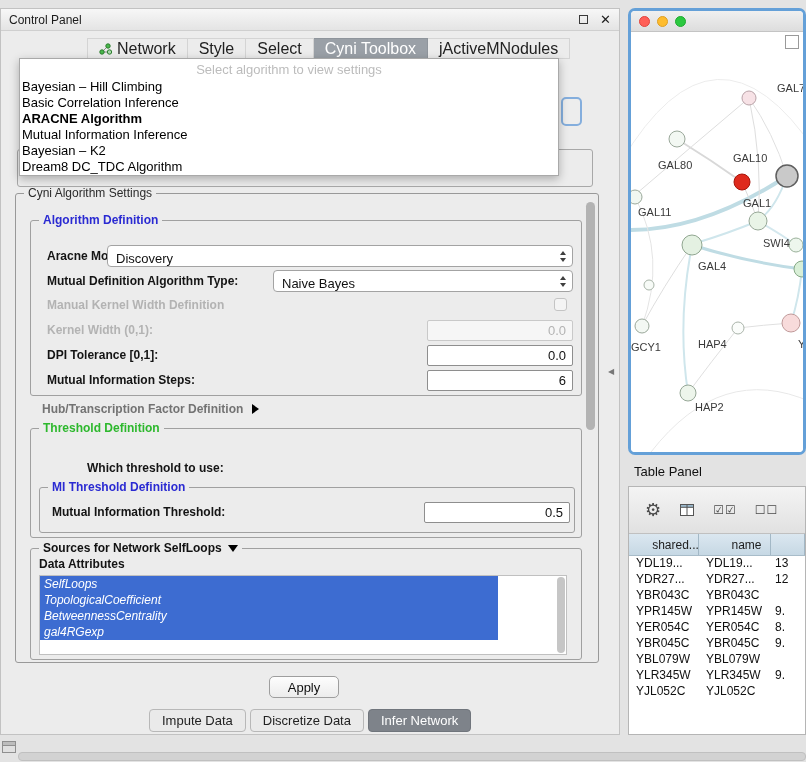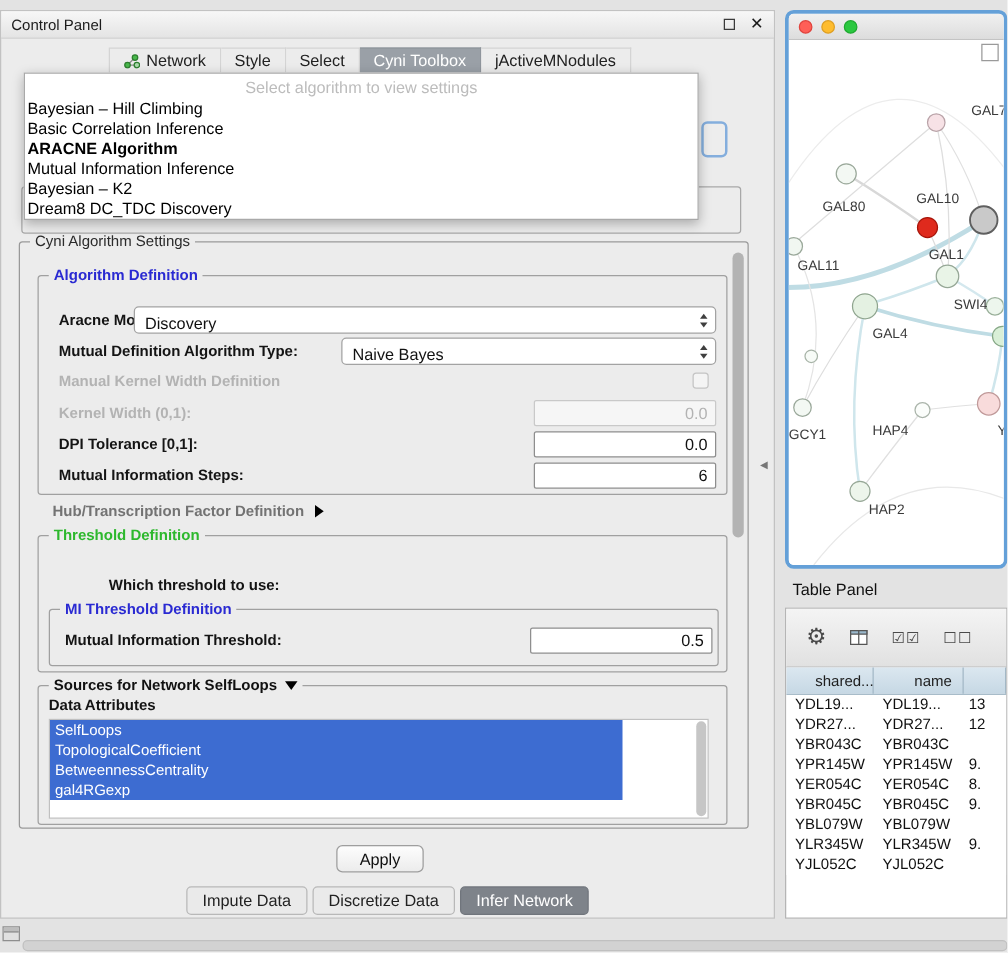--- a/index.html
+++ b/index.html
@@ -7,21 +7,21 @@
   #root { position:relative; width:806px; height:762px; background:#e3e3e3; overflow:hidden; font-family:"Liberation Sans", sans-serif; }
 
   
   #control-window { position:absolute; left:0; top:8px; width:620px; height:727px; background:#ececec; border:1px solid #c2c2c2; }
   .titlebar { height:22px; display:flex; align-items:center; padding:0 8px; background:linear-gradient(#f7f7f7,#e4e4e4); border-bottom:1px solid #cfcfcf; font-size:12px; color:#1b1b1b; }
   .win-controls { margin-left:auto; display:flex; align-items:center; gap:12px; }
   .float-btn { width:9px; height:9px; border:1.5px solid #3a3a3a; display:inline-block; }
   .close-btn { font-family:"DejaVu Sans", sans-serif; font-size:13px; font-weight:bold; color:#1b1b1b; line-height:1; cursor:default; }
 
   .tabs { position:absolute; left:86px; top:29px; display:flex; height:21px; }
-  .tab { display:flex; align-items:center; gap:5px; padding:0 11px; font-size:13px; color:#222; background:#ececec; border:1px solid #d4d4d4; border-left:none; white-space:nowrap; }
+  .tab { display:flex; align-items:center; gap:5px; padding:0 11px; font-size:16px; color:#222; background:#ececec; border:1px solid #d4d4d4; border-left:none; white-space:nowrap; }
   .tab:first-child { border-left:1px solid #d4d4d4; }
   .tab.active { background:#9aa0a7; color:#fff; border-color:#8f959c; }
 
   .partial-group { position:absolute; left:16px; top:140px; width:576px; height:38px; border:1px solid #a8a8a8; border-radius:3px; z-index:1; }
   .combo-remnant { position:absolute; left:560px; top:88px; width:21px; height:29px; border:2px solid #84aedd; border-radius:5px; background:#ededed; z-index:2; }
 
   .popup { position:absolute; left:18px; top:49px; width:540px; height:118px; background:#fff; border:1px solid #a9a9a9; box-shadow:0 3px 9px rgba(0,0,0,0.28); z-index:30; padding-top:2px; }
   .dd-placeholder { height:18px; line-height:18px; text-align:center; color:#bcbcbc; font-size:13px; }
   .dd-item { height:16px; line-height:16px; padding-left:2px; font-size:13px; color:#000; white-space:nowrap; }
   .dd-selected { font-weight:bold; }
@@ -48,21 +48,21 @@
   .tfield { position:absolute; height:21px; border:1px solid #8e8e8e; border-radius:2px; background:#fff; font-size:13px; color:#111; text-align:right; padding-right:6px; font-family:"Liberation Sans", sans-serif; }
   .tfield:disabled, .tfield.disabled { border-color:#c9c9c9; background:#f6f6f6; color:#b3b3b3; }
 
   .checkbox { position:absolute; width:13px; height:13px; border:1px solid #c4c4c4; border-radius:3px; background:#f4f4f4; }
 
   .hub-row { position:absolute; left:26px; top:208px; font-size:12px; font-weight:bold; color:#737373; display:flex; align-items:center; }
   .tri-right { display:inline-block; width:0; height:0; border-top:5px solid transparent; border-bottom:5px solid transparent; border-left:7px solid #000; margin-left:9px; }
   .tri-down { display:inline-block; width:0; height:0; border-left:5px solid transparent; border-right:5px solid transparent; border-top:7px solid #000; margin-left:6px; vertical-align:middle; }
 
   #attr-list { position:absolute; left:8px; top:26px; width:528px; height:80px; background:#fff; border:1px solid #c0c0c0; overflow:hidden; }
-  .attr-item { height:16px; line-height:16px; font-size:12px; padding-left:4px; color:#000; width:458px; }
+  .attr-item { height:16px; line-height:16px; font-size:12px; padding-left:4px; color:#000; width:458px;font-style:italic; }
   .attr-item.selected { background:#3d6cd1; color:#fff; }
   .list-thumb { position:absolute; right:1px; top:1px; width:8px; height:76px; background:#c6c6c6; border-radius:4px; }
 
   .apply { position:absolute; left:268px; top:667px; width:70px; height:22px; background:linear-gradient(#fdfdfd,#ececec); border:1px solid #9e9e9e; border-radius:5px; font-size:13px; color:#111; font-family:"Liberation Sans", sans-serif; }
 
   .bottom-tabs { position:absolute; left:148px; top:700px; display:flex; gap:4px; }
   .btab { padding:3px 12px; font-size:13px; color:#222; background:#eaeaea; border:1px solid #b8b8b8; border-radius:4px; white-space:nowrap; }
   .btab.active { background:#7e838a; color:#fff; border-color:#70757c; }
 
   .panel-collapse { position:absolute; left:608px; top:367px; font-family:"DejaVu Sans", sans-serif; font-size:8px; color:#777; }
@@ -138,21 +138,21 @@
     <div class="combo-remnant"></div>
 
     <div class="popup">
       <div class="dd-placeholder">Select algorithm to view settings</div>
       <div id="algo-list">
           <div class="dd-item">Bayesian – Hill Climbing</div>
           <div class="dd-item">Basic Correlation Inference</div>
           <div class="dd-item dd-selected">ARACNE Algorithm</div>
           <div class="dd-item">Mutual Information Inference</div>
           <div class="dd-item">Bayesian – K2</div>
-          <div class="dd-item">Dream8 DC_TDC Discovery</div>
+          <div class="dd-item">Dream8 DC_TDC Algorithm</div>
         </div>
     </div>
 
     <div id="settings-box" class="groupbox">
       <span class="gtitle">Cyni Algorithm Settings</span>
       <div class="scroll-thumb"></div>
 
       <div class="groupbox" style="left:14px; top:26px; width:552px; height:176px;">
         <span class="gtitle blue">Algorithm Definition</span>
 

